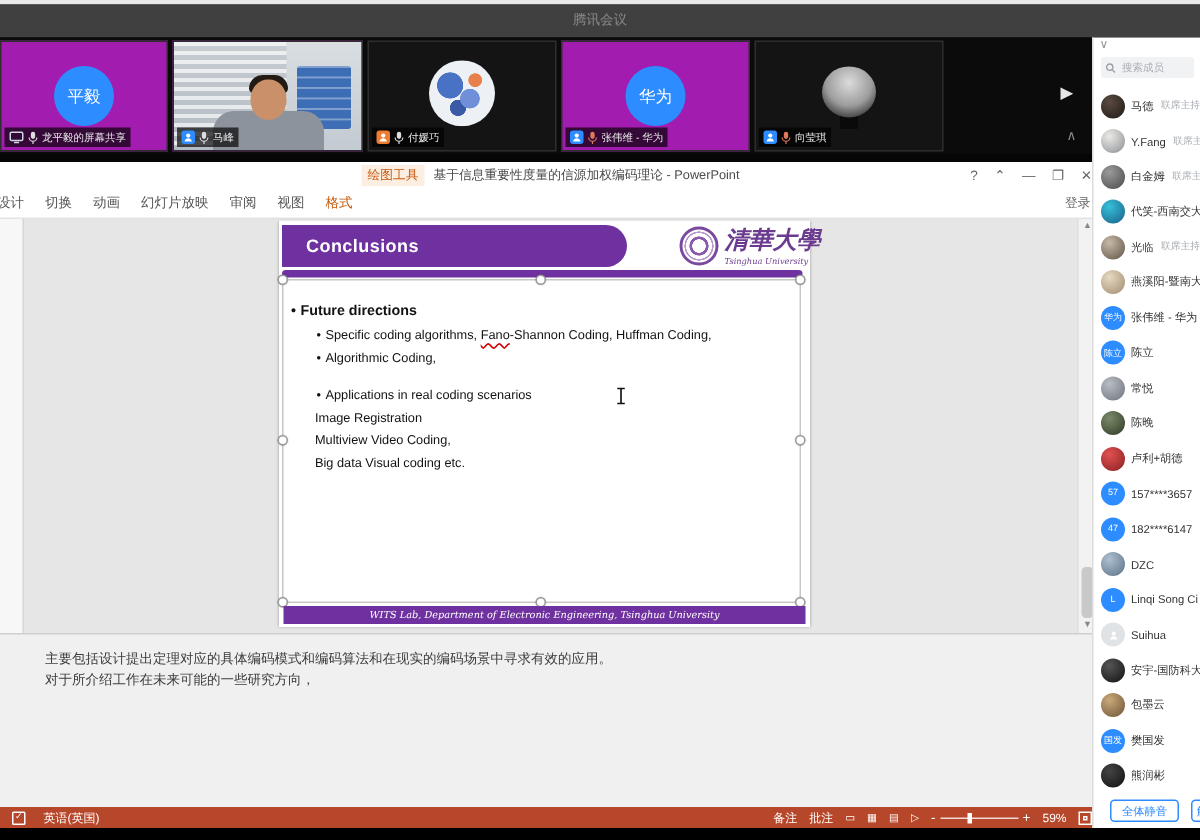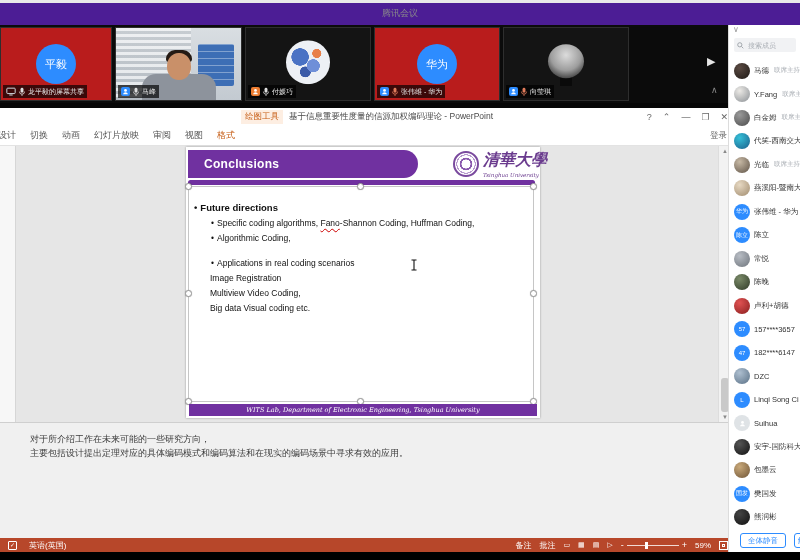--- a/index.html
+++ b/index.html
@@ -1,26 +1,26 @@
 <!DOCTYPE html>
 <html><head>
 <meta charset="utf-8">
 <style>
   html,body{margin:0;padding:0;background:#000;}
   *{box-sizing:border-box;font-family:"Liberation Sans","DejaVu Sans",sans-serif;}
   #stage{position:relative;width:800px;height:560px;background:#000;overflow:hidden;}
 
   
   #topline{position:absolute;left:0;top:0;width:800px;height:3px;background:#e9e9e9;}
-  #topbar{position:absolute;left:0;top:3px;width:800px;height:22px;background:#4c1d95;}
+  #topbar{position:absolute;left:0;top:3px;width:800px;height:22px;background:#404040;}
   #topbar .mtitle{position:absolute;left:0;right:0;top:4px;text-align:center;font-size:9px;color:#8a8a8a;}
 
   
   #strip{position:absolute;left:0;top:25px;width:728px;height:78px;background:#0b0b0b;}
-  .tile{position:absolute;top:2px;height:74px;background:#b91c1c;border:1px solid #2e2e2e;overflow:hidden;}
+  .tile{position:absolute;top:2px;height:74px;background:#a21caf;border:1px solid #2e2e2e;overflow:hidden;}
   .tile .avatar-circle{position:absolute;left:50%;top:24px;transform:translateX(-50%);width:40px;height:40px;border-radius:50%;
       background:#2D8CFF;color:#fff;font-size:11px;display:flex;align-items:center;justify-content:center;margin-top:-8px;}
   .tile .label{position:absolute;left:2px;bottom:2px;height:13px;background:rgba(0,0,0,.68);display:flex;align-items:center;gap:2px;padding:0 3px;max-width:95%;}
   .tile .label .nm{color:#e8e8e8;font-size:7px;white-space:nowrap;overflow:hidden;}
   .roleicon{width:9px;height:9px;border-radius:2px;display:inline-flex;align-items:center;justify-content:center;flex:none;}
   .roleicon.blue{background:#2D8CFF;} .roleicon.orange{background:#ED7D31;}
   .roleicon svg,.micicon svg,.monicon svg{display:block;}
   .micicon{width:8px;height:10px;flex:none;color:#dedede;}
   .micicon.active{color:#e07a5a;}
   .monicon{width:10px;height:9px;flex:none;color:#cfd6dd;}
@@ -335,22 +335,22 @@
         </div>
       </div>
 
       <div id="vscroll">
         <div class="arr up">▲</div>
         <div class="thumb"></div>
         <div class="arr dn">▼</div>
       </div>
 
       <div id="notes">
+          <div class="nline">主要包括设计提出定理对应的具体编码模式和编码算法和在现实的编码场景中寻求有效的应用。</div>
           <div class="nline">对于所介绍工作在未来可能的一些研究方向，</div>
-          <div class="nline">主要包括设计提出定理对应的具体编码模式和编码算法和在现实的编码场景中寻求有效的应用。</div>
         </div>
 
       <div id="statusbar">
         <div class="left">
           <span class="spell">✓</span>
           <span class="lang">英语(英国)</span>
         </div>
         <div class="right">
           <span class="sbtn">备注</span>
           <span class="sbtn">批注</span>

